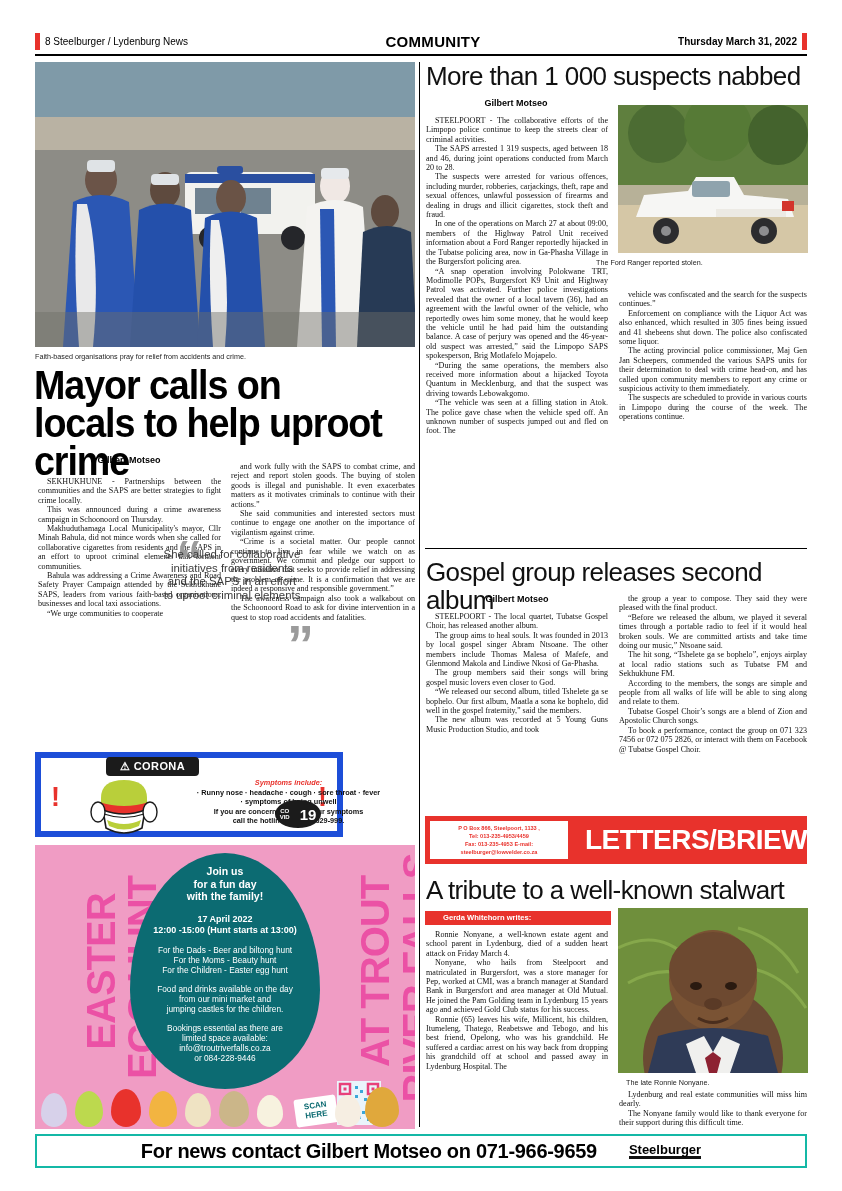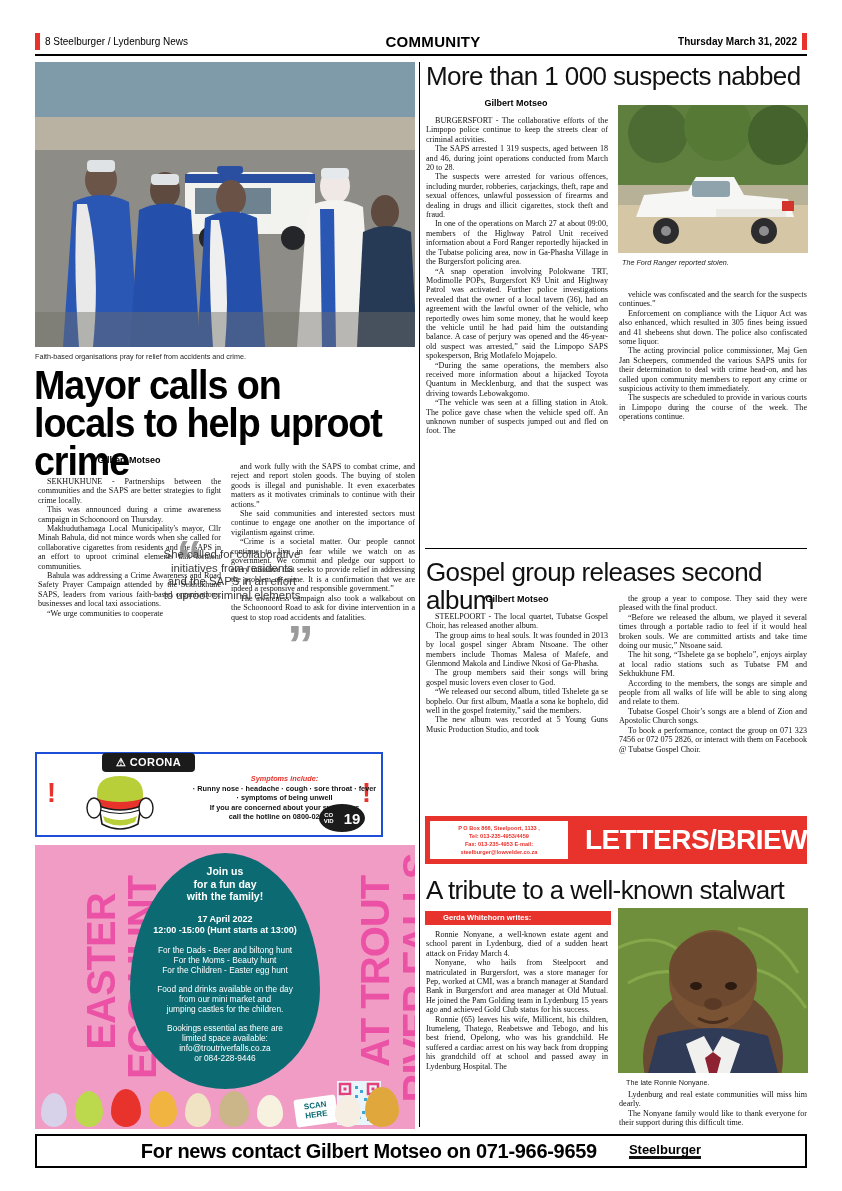--- a/index.html
+++ b/index.html
@@ -46,22 +46,22 @@
 
   .pullquote{position:absolute;left:162px;top:548px;width:140px;
      font-family:"Liberation Sans",sans-serif;font-size:11.4px;line-height:13.6px;
      text-align:center;color:#3b3b3b;}
   .qmark{position:absolute;font-family:"Liberation Sans",sans-serif;font-weight:bold;
      color:#9b9b9b;font-size:54px;line-height:38px;}
   .qopen{left:176px;top:540px;}
   .qclose{left:287px;top:625px;}
 
   
-  .corona{position:absolute;left:35px;top:752px;width:348px;height:85px;
-     border:2px solid #1d4ed8;box-sizing:border-box;background:#fff;}
+  .corona{position:absolute;left:35px;top:752px;width:308px;height:85px;
+     border:6px solid #1d4ed8;box-sizing:border-box;background:#fff;}
   .corona-tag{position:absolute;left:65px;top:-1px;background:#1b1b1b;color:#fff;
      border-radius:4px;padding:3px 14px;font-family:"Liberation Sans",sans-serif;
      font-weight:bold;font-size:11px;letter-spacing:.4px;}
   .bang{position:absolute;font-family:"Liberation Sans",sans-serif;font-weight:bold;
      color:#e8322c;font-size:27px;line-height:27px;}
   .corona-sym{position:absolute;left:140px;top:20px;width:215px;text-align:center;
      font-family:"Liberation Sans",sans-serif;font-size:7.3px;line-height:9.6px;
      font-weight:bold;color:#111;}
   .corona-sym .red{color:#e8322c;font-style:italic;}
   .covid-badge{position:absolute;right:16px;bottom:3px;width:46px;height:28px;
@@ -82,21 +82,21 @@
   .egg .l1{font-weight:bold;font-size:10.5px;line-height:12.5px;margin-top:12px;}
   .egg .l2{font-weight:bold;font-size:9px;line-height:11px;margin-top:11px;}
   .egg .l3{font-size:8.3px;line-height:10px;margin-top:9px;}
   .egg .l4{font-size:8.3px;line-height:10px;margin-top:9px;}
   .egg .l5{font-size:8.3px;line-height:10px;margin-top:9px;}
   .mini-eggs{position:absolute;left:0;bottom:0;width:380px;height:40px;}
   .me{position:absolute;bottom:2px;border-radius:50%/60% 60% 40% 40%;}
 
   
   .footer{position:absolute;left:35px;top:1134px;width:772px;height:34px;
-     border:2px solid #000000;box-sizing:border-box;display:flex;align-items:center;
+     border:2px solid #14b8a6;box-sizing:border-box;display:flex;align-items:center;
      justify-content:center;gap:32px;}
   .footer-text{font-family:"Liberation Sans",sans-serif;font-weight:bold;font-size:20px;
      letter-spacing:-.3px;}
   .footer-logo{font-family:"Liberation Sans",sans-serif;font-weight:bold;font-size:13px;
      border-bottom:3px solid #111;line-height:13px;}
 
   
   .rule{position:absolute;background:#000;}
   .r-head{position:absolute;font-family:"Liberation Sans",sans-serif;font-size:26px;
      line-height:28px;color:#111;letter-spacing:-.6px;}
@@ -336,24 +336,24 @@
       <path d="M18 112 l8 -22 l44 -4 l8 -14 h38 l10 18 l44 4 l6 18 z" fill="#f6f6f4"></path>
       <rect x="74" y="76" width="38" height="16" rx="3" fill="#8fa3ad"></rect>
       <rect x="98" y="104" width="70" height="8" fill="#eceae4"></rect>
       <circle cx="48" cy="126" r="13" fill="#2c2c2e"></circle>
       <circle cx="48" cy="126" r="5" fill="#8d8d8f"></circle>
       <circle cx="146" cy="126" r="13" fill="#2c2c2e"></circle>
       <circle cx="146" cy="126" r="5" fill="#8d8d8f"></circle>
       <rect x="164" y="96" width="12" height="10" fill="#d3352c"></rect>
     </svg>
   </div>
-  <div class="caption" style="position:absolute;left:622px;top:258px;width:190px;font-style:italic;">The Ford Ranger reported stolen.</div>
+  <div class="caption" style="position:absolute;left:596px;top:258px;width:190px;">The Ford Ranger reported stolen.</div>
 
   <div class="body-text" style="position:absolute;left:426px;top:116px;width:182px;">
-    <p>BURGERSFORT - The collaborative efforts of the Limpopo police continue to keep the streets clear of criminal activities.</p>
+    <p>STEELPOORT - The collaborative efforts of the Limpopo police continue to keep the streets clear of criminal activities.</p>
     <p>The SAPS arrested 1 319 suspects, aged between 18 and 46, during joint operations conducted from March 20 to 28.</p>
     <p>The suspects were arrested for various offences, including murder, robberies, carjackings, theft, rape and sexual offences, unlawful possession of firearms and dealing in drugs and illicit cigarettes, stock theft and fraud.</p>
     <p>In one of the operations on March 27 at about 09:00, members of the Highway Patrol Unit received information about a Ford Ranger reportedly hijacked in the Tubatse policing area, now in Ga-Phasha Village in the Burgersfort policing area.</p>
     <p>“A snap operation involving Polokwane TRT, Modimolle POPs, Burgersfort K9 Unit and Highway Patrol was activated. Further police investigations revealed that the owner of a local tavern (36), had an agreement with the lawful owner of the vehicle, who reportedly owes him some money, that he would keep the vehicle until he had paid him the outstanding balance. A case of perjury was opened and the 46-year-old suspect was arrested,” said the Limpopo SAPS spokesperson, Brig Motlafelo Mojapelo.</p>
     <p>“During the same operations, the members also received more information about a hijacked Toyota Quantum in Mecklenburg, and that the suspect was driving towards Lebowakgomo.</p>
     <p>“The vehicle was seen at a filling station in Atok. The police gave chase when the vehicle sped off. An unknown number of suspects jumped out and fled on foot. The</p>
   </div>
   <div class="body-text" style="position:absolute;left:619px;top:290px;width:188px;">
     <p>vehicle was confiscated and the search for the suspects continues.”</p>
     <p>Enforcement on compliance with the Liquor Act was also enhanced, which resulted in 305 fines being issued and 41 shebeens shut down. The police also confiscated some liquor.</p>

